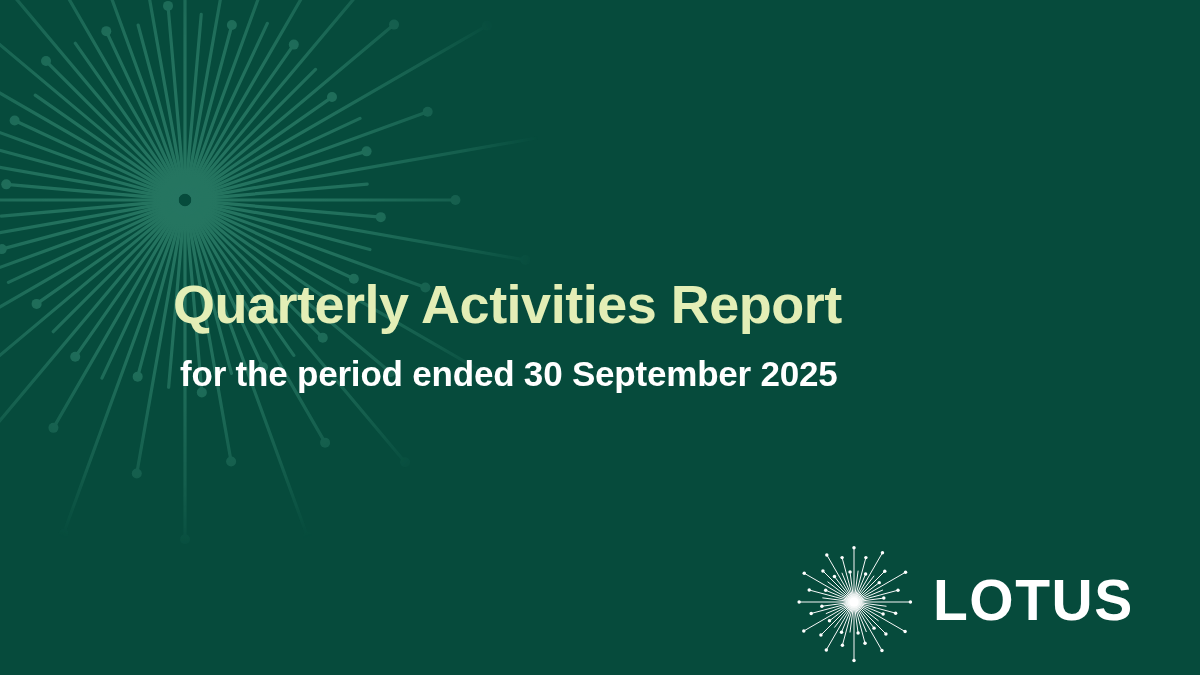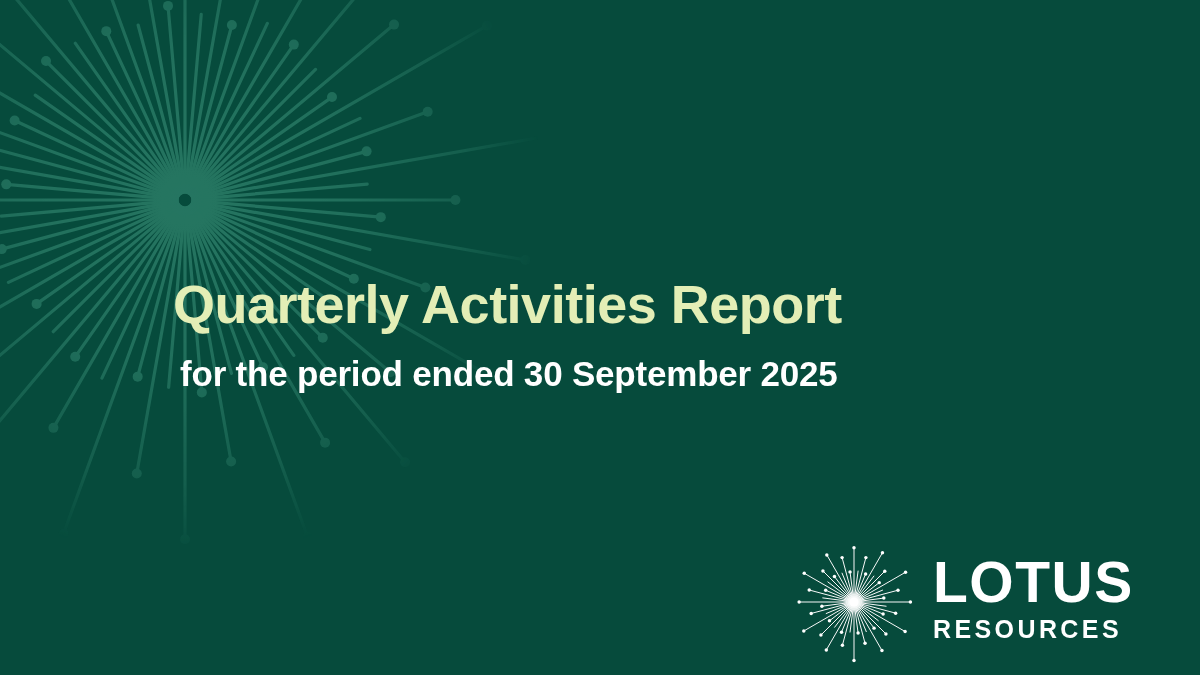--- a/index.html
+++ b/index.html
@@ -350,17 +350,16 @@
             <circle cx="96.60" cy="32.68" r="3.4" stroke="none"></circle>
             <line x1="118.17" y1="106.12" x2="112.20" y2="60.77" stroke-width="1.9" stroke-linecap="round"></line>
             <circle cx="112.20" cy="60.77" r="3.4" stroke="none"></circle>
           </g>
         <circle cx="120" cy="120" r="22" fill="url(#coreGlow)"></circle>
         <circle cx="120" cy="120" r="9" fill="#ffffff"></circle>
       </svg>
     </div>
     <div class="logo-words">
       <span class="logo-lotus">LOTUS</span>
-      <span class="logo-resources">RESOURCES</span>
     </div>
   </div>
 
 </div>
 
 </body></html>

